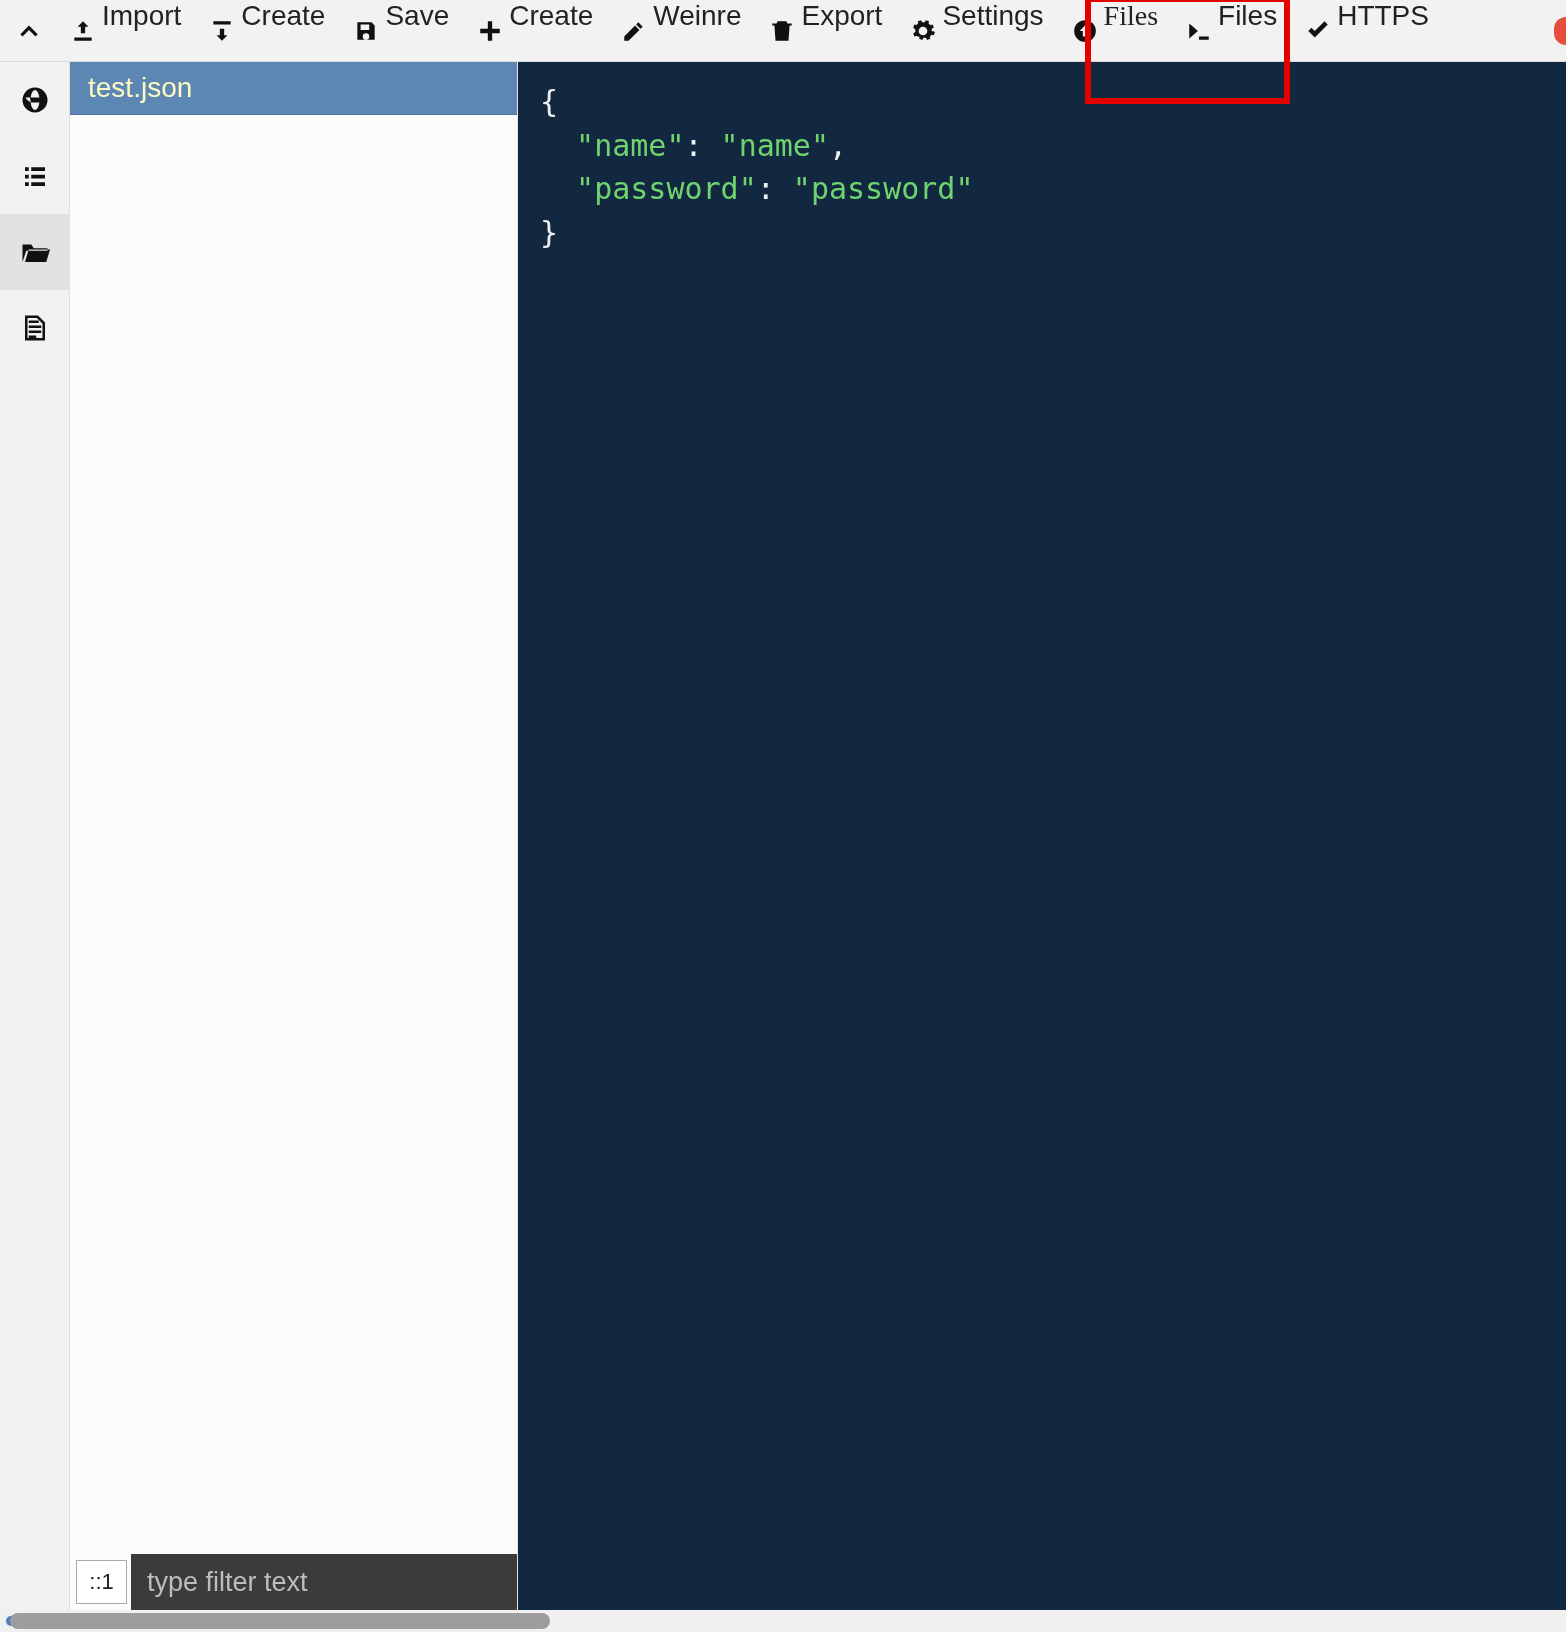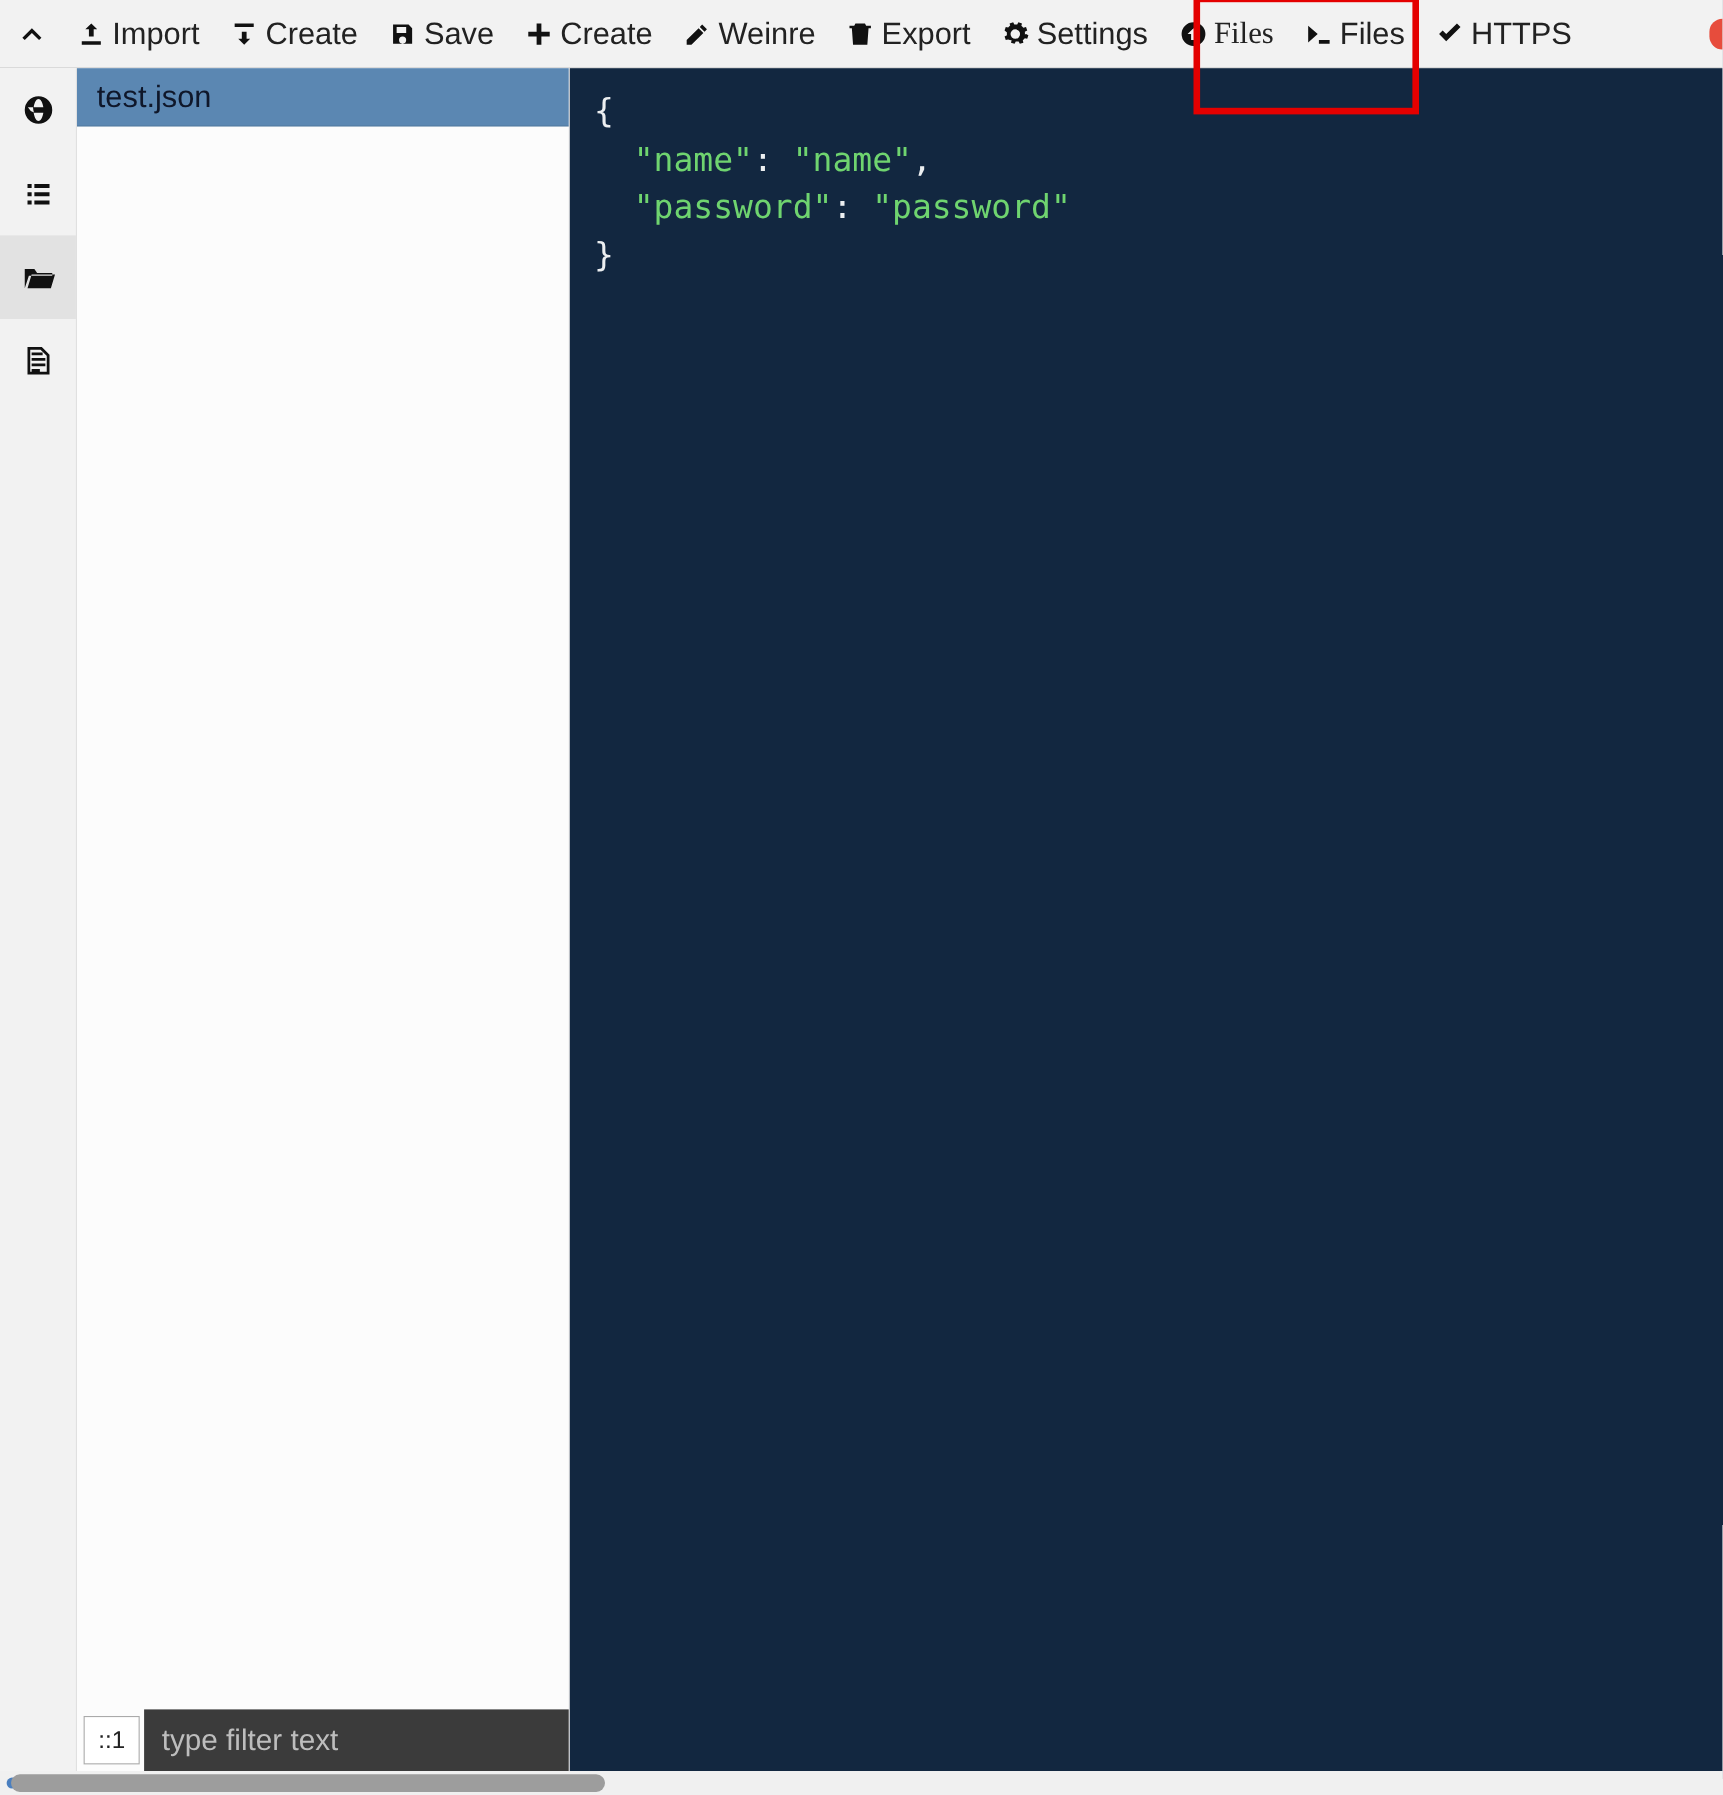--- a/index.html
+++ b/index.html
@@ -12,21 +12,20 @@
       border-bottom: 1px solid #d8d8d8;
       display: flex;
       align-items: center;
       padding: 0 8px;
       font-size: 28px;
       color: #222;
       white-space: nowrap;
     }
     .toolbar-item {
       display: flex;
-      align-items: center;
       padding: 0 14px;
       height: 100%;
       cursor: pointer;
       gap: 6px;
     }
     .toolbar-chevron {
       padding: 0 14px 0 8px;
       height: 100%;
       display: flex;
       align-items: center;
@@ -81,21 +80,21 @@
     
     .file-panel {
       width: 448px;
       background: #fcfcfc;
       border-right: 1px solid #e4e4e4;
       display: flex;
       flex-direction: column;
     }
     .file-row {
       background: #5b87b2;
-      color: #0f172a;
+      color: #fef9c3;
       font-size: 28px;
       padding: 10px 18px;
       border-bottom: 1px solid rgba(0,0,0,.12);
       cursor: pointer;
     }
     .file-row-spacer { flex: 1; }
     .filter-bar {
       display: flex;
       align-items: stretch;
       height: 56px;

